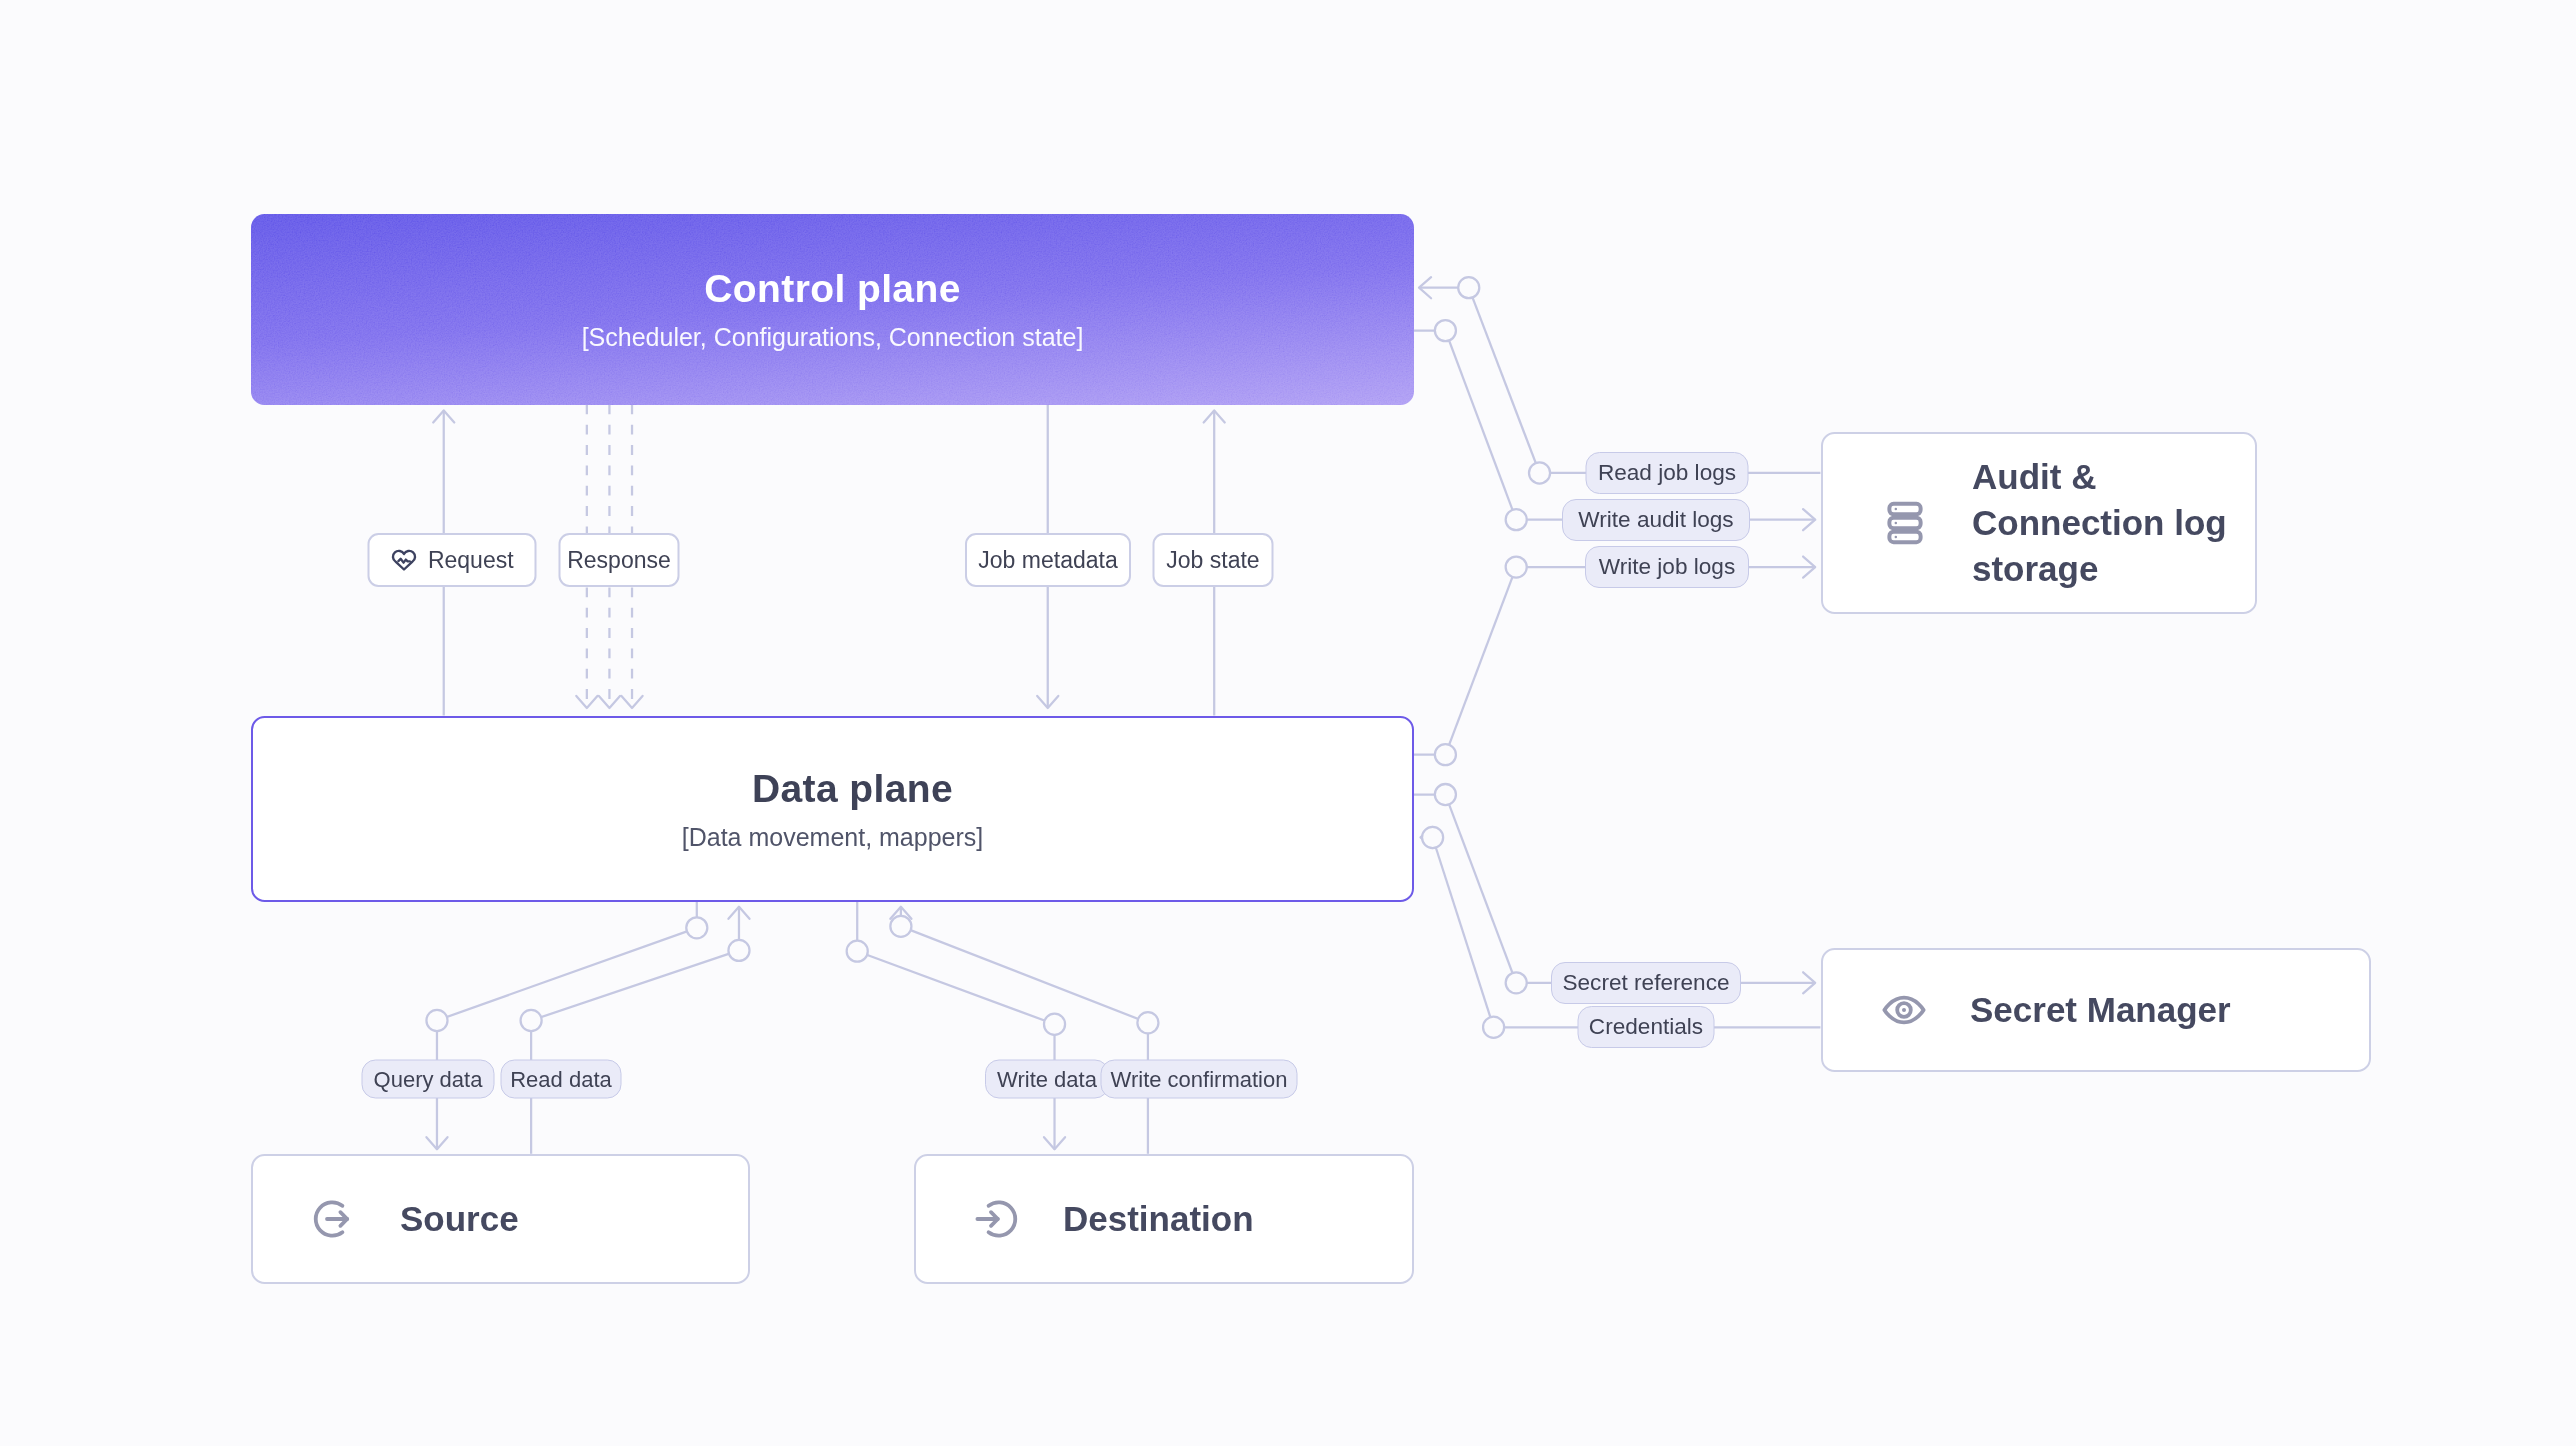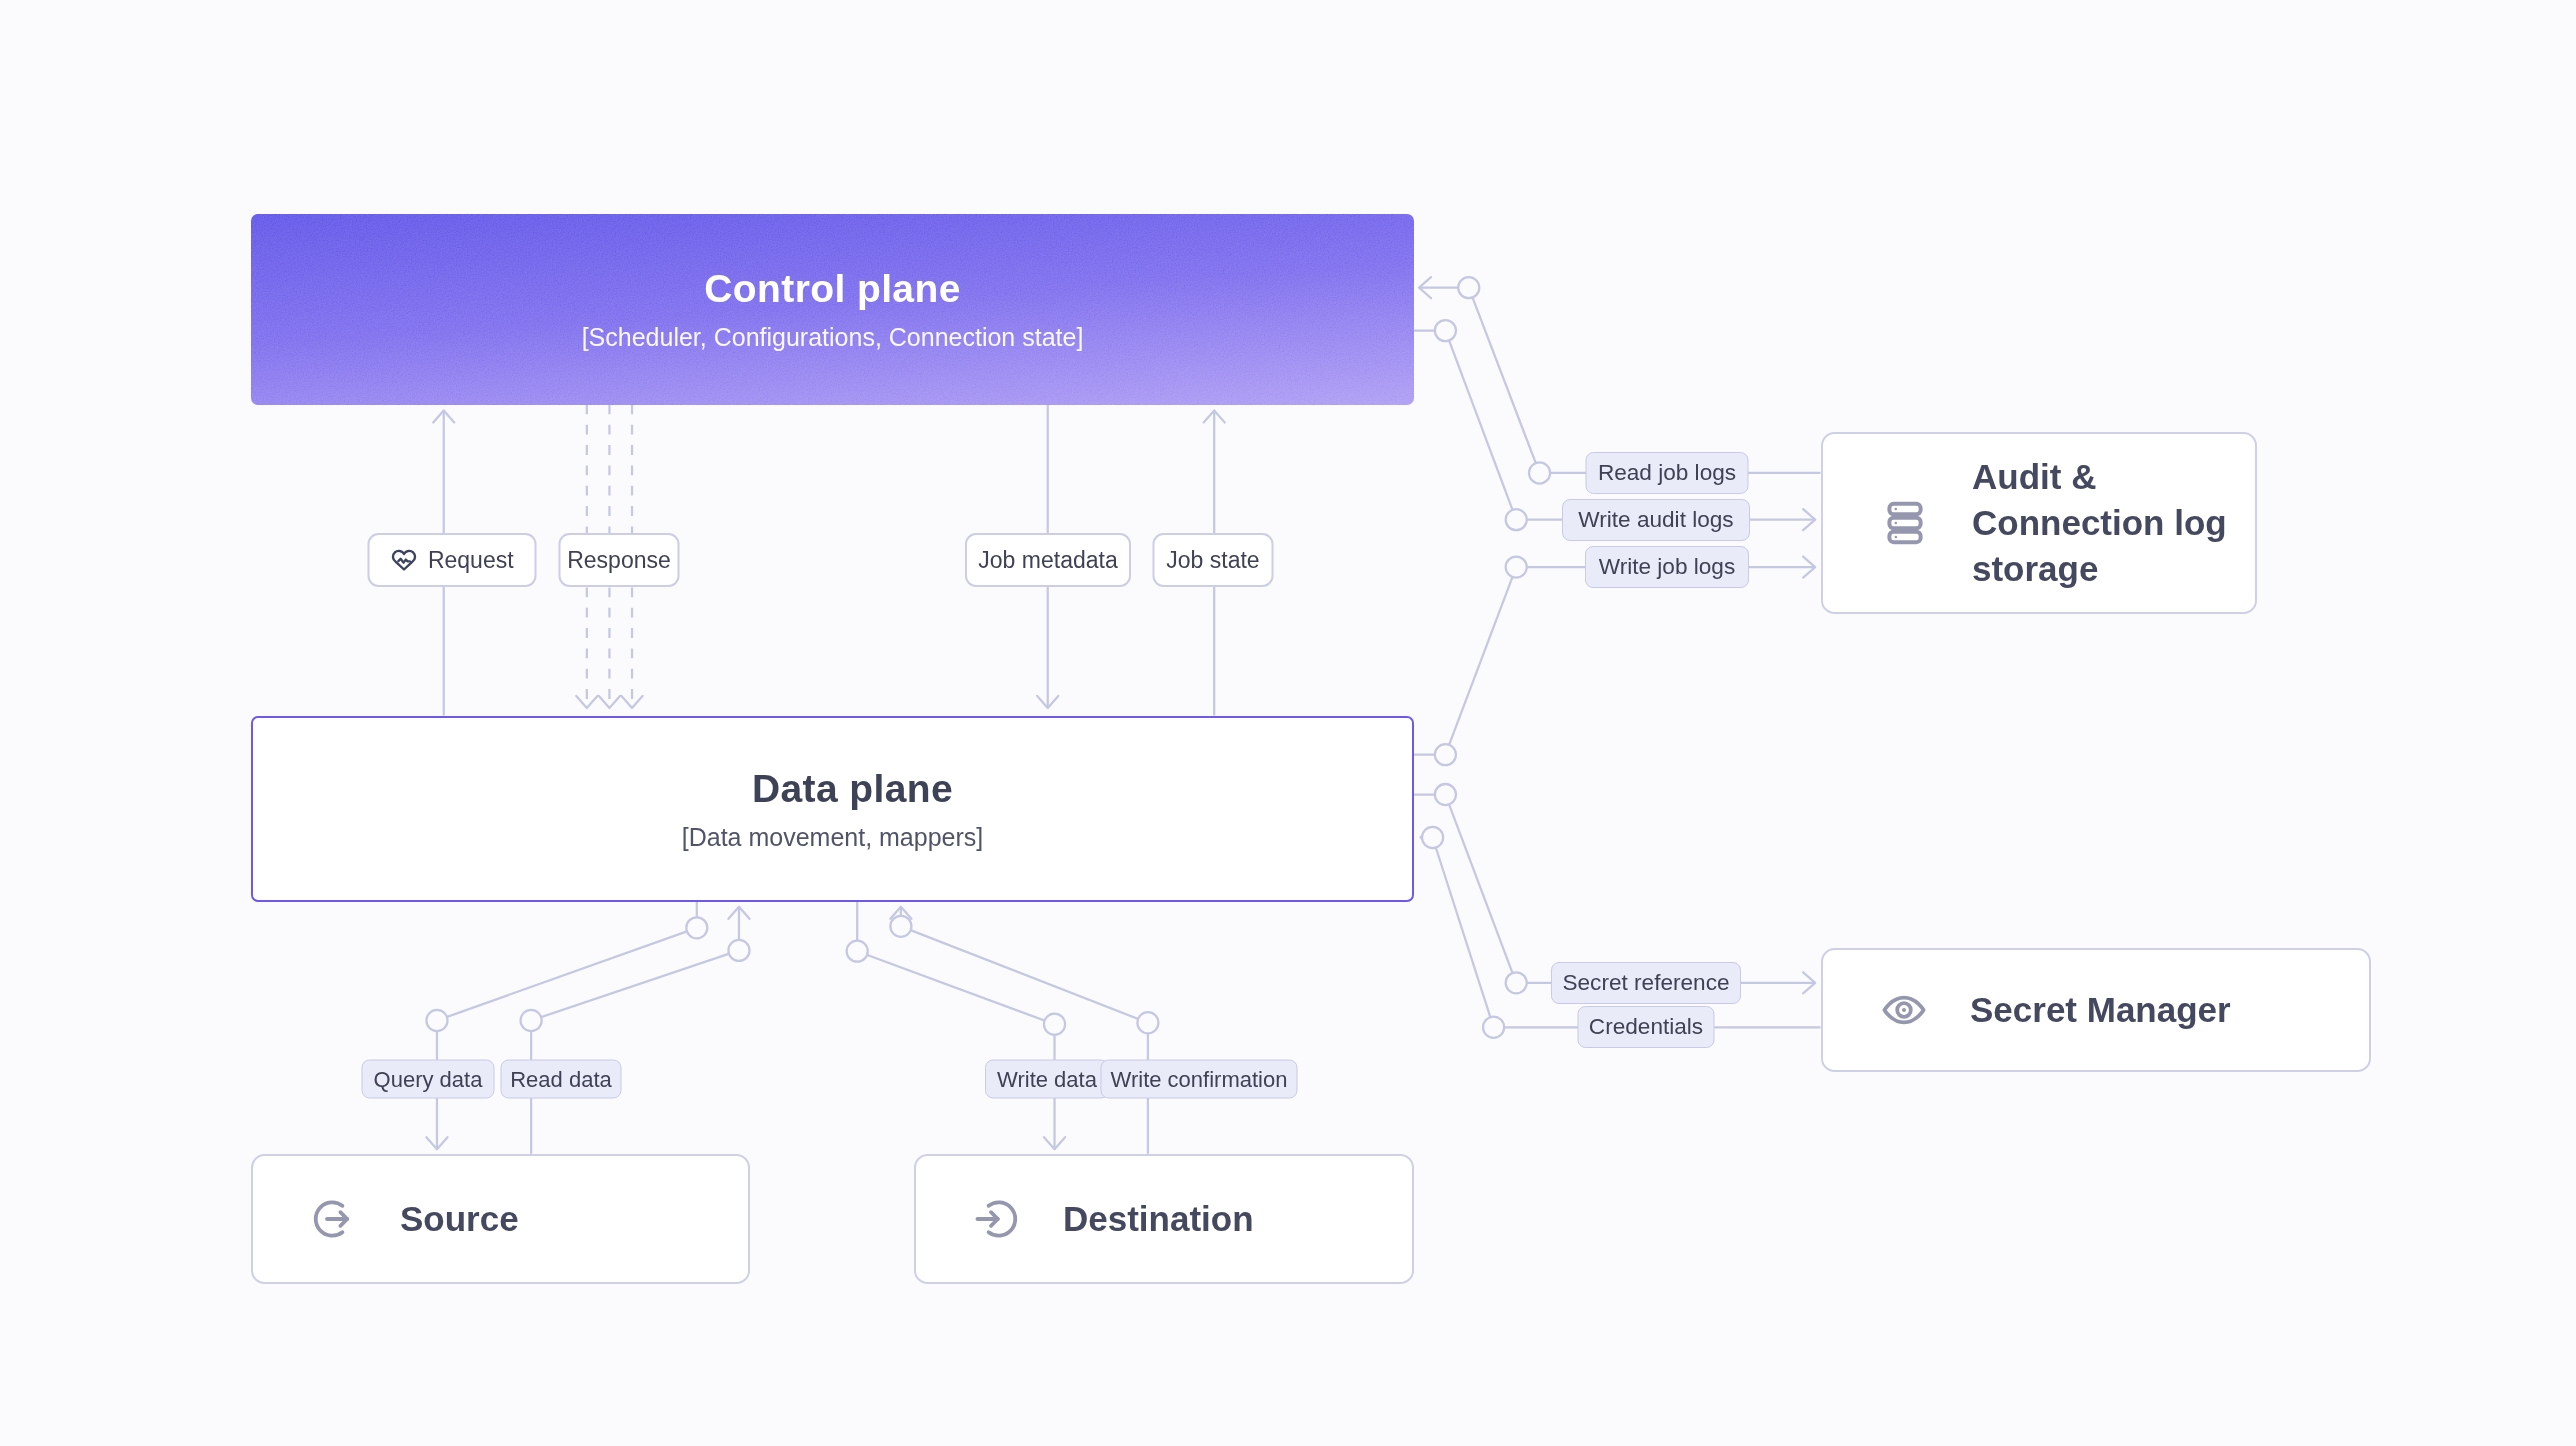--- a/index.html
+++ b/index.html
@@ -9,21 +9,21 @@
     font-family:"Liberation Sans","DejaVu Sans",sans-serif;
     color:#3f4254;
   }
   svg.connectors{position:absolute;left:0;top:0;width:2576px;height:1446px;z-index:1;}
   .edge{stroke:#c5c8e2;stroke-width:3;fill:none;}
   .edge.dashed{stroke-dasharray:13 14;}
   .node-dot{fill:#fbfbfd;stroke:#c5c8e2;stroke-width:3;}
   .chev{stroke:#c5c8e2;stroke-width:3;fill:none;stroke-linecap:round;stroke-linejoin:round;}
 
   .box{position:absolute;box-sizing:border-box;border-radius:13.6px;z-index:2;}
-  .plane{left:251px;width:1163px;display:flex;flex-direction:column;align-items:center;justify-content:center;text-align:center;border-radius:7px;}
+  .plane{left:251px;width:1163px;display:flex;flex-direction:column;align-items:center;justify-content:center;text-align:center;}
   .control-plane{top:214px;height:191px;background:linear-gradient(176deg,#584de6 0%,#7565ec 48%,#a896f3 100%);color:#ffffff;overflow:hidden;}
   .control-plane .grain{position:absolute;inset:0;opacity:.38;mix-blend-mode:soft-light;pointer-events:none;}
   .plane-title{position:relative;font-size:39px;font-weight:600;letter-spacing:0.4px;}
   .plane-sub{position:relative;font-size:25px;font-weight:400;margin-top:12px;opacity:.95;}
   .data-plane{top:716px;height:186px;background:#ffffff;border:2.3px solid #6d5ae8;color:#3e4257;}
   .data-plane .plane-title{color:#3e4257;margin-left:40px;}
   .data-plane .plane-sub{color:#474b61;}
 
   .service{background:#ffffff;border:2.3px solid #cdd0e6;display:flex;align-items:center;gap:42px;padding-left:57px;}
   .service .svc-label{font-size:35px;font-weight:600;color:#454960;line-height:1.32;}
@@ -31,21 +31,21 @@
   .svc-icon svg{display:block;stroke:#9597ae;}
   .source-box{left:251px;top:1154px;width:499px;height:130px;}
   .dest-box{left:914px;top:1154px;width:500px;height:130px;}
   .audit-box{left:1821px;top:432px;width:436px;height:182px;}
   .audit-box .svc-label{width:377px;}
   .secret-box{left:1821px;top:948px;width:550px;height:124px;}
 
   .pill{position:absolute;box-sizing:border-box;z-index:3;display:flex;align-items:center;justify-content:center;
         transform:translate(-50%,-50%);white-space:nowrap;}
   .pill-white{background:#ffffff;border:2.3px solid #cbcee6;border-radius:11px;height:54px;font-size:23px;color:#3f4254;gap:10.5px;}
-  .pill-lav{background:#eaebf8;border:1.9px solid #c7cae8;border-radius:8px;height:42px;font-size:22.6px;color:#3f4254;}
+  .pill-lav{background:#eaebf8;border:1.9px solid #c7cae8;border-radius:14px;height:42px;font-size:22.6px;color:#3f4254;}
   .pill-lav.small{height:39px;font-size:22px;}
   .pill .p-icon{display:flex;align-items:center;}
 </style>
 </head>
 <body>
 
 <div class="stage">
 
   <svg class="connectors" viewBox="0 0 3420 1920">
 

